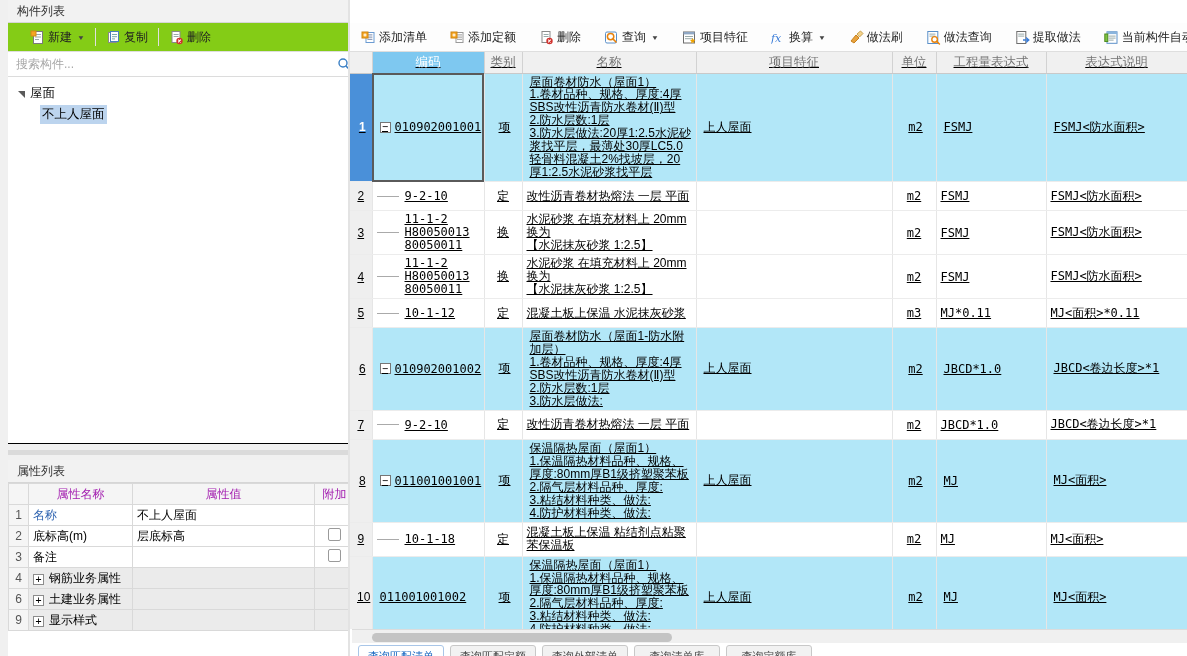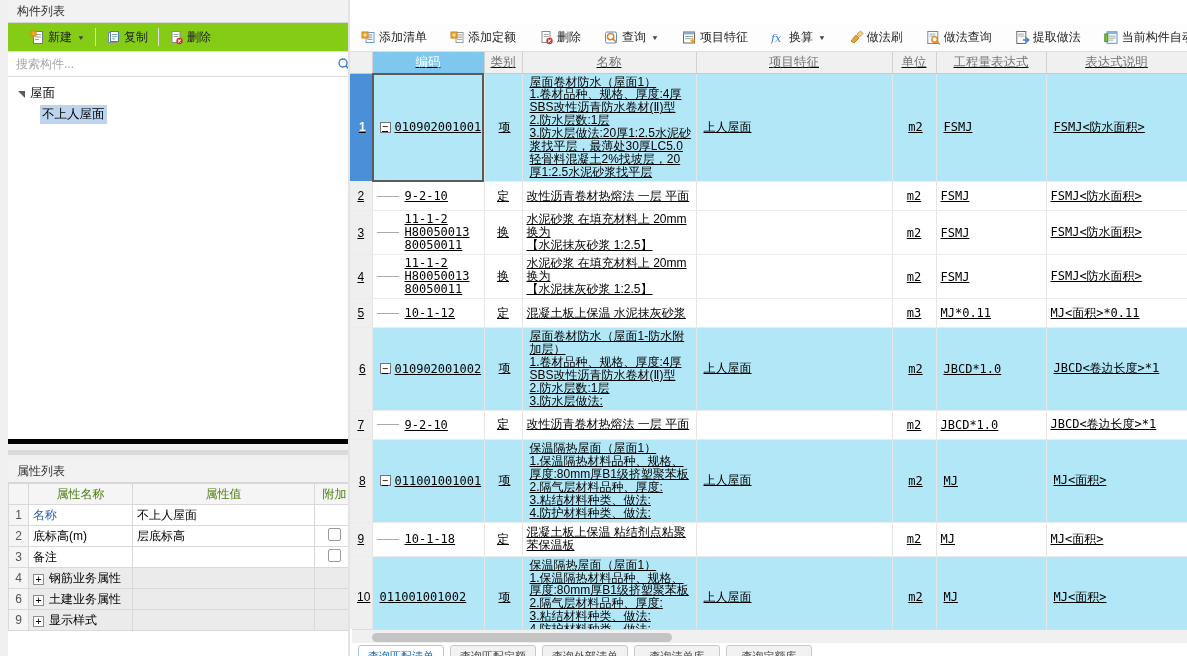--- a/index.html
+++ b/index.html
@@ -60,21 +60,21 @@
     padding-left:8px; font-size:12px; color:#ef4444;
     font-family: "Liberation Sans","DejaVu Sans",sans-serif;
     background:transparent;
   }
   #comp-search input::placeholder { color:#a8a8a8; }
   .search-ico { width:24px; display:flex; align-items:center; justify-content:center;}
 
   
   #comp-tree {
     height: 368px; background:#fff; overflow:hidden;
-    border-bottom: 6px solid #000000;
+    border-bottom: 2px solid #000000;
     padding-top: 6px;
     position: relative;
   }
   .tree-row { display:flex; align-items:center; height:21px; padding-left:6px; }
   .tree-arrow {
     width: 14px; height:14px; display:flex; align-items:center; justify-content:center;
     flex:none;
   }
   .tree-label { font-size:12.5px; color:#000; padding:1px 2px;}
   .tree-child { padding-left: 32px; }
@@ -85,21 +85,21 @@
     position:absolute; left:0; top:460px; width:348px; height:196px;
     background:#fff;
   }
   #prop-table { width: 346px; border-collapse: collapse; font-size:12px; table-layout:fixed;}
   #prop-table th, #prop-table td {
     border: 1px solid #d9d9d9;
     height: 21px; padding: 0 4px;
     font-weight: normal;
     overflow:hidden; white-space:nowrap;
   }
-  #prop-table th { background:#f5f5f5; text-align:center; color:#4d7c0f; font-size:12px;}
+  #prop-table th { background:#f5f5f5; text-align:center; color:#a21caf; font-size:12px;}
   #prop-table td.idx { background:#f5f5f5; text-align:center; color:#555; width:20px; padding:0;}
   .col-pname { width:104px; }
   .col-pval  { width:182px; }
   .col-pattach { width:40px; }
   .pname-link { color:#2e63b0; }
   .grp-row td { background:#ebebeb; }
   .expander {
     display:inline-flex; width:11px; height:11px; border:1px solid #8c8c8c;
     background:#fff; align-items:center; justify-content:center;
     font-size:10px; line-height:9px; color:#000; margin-right:5px;

